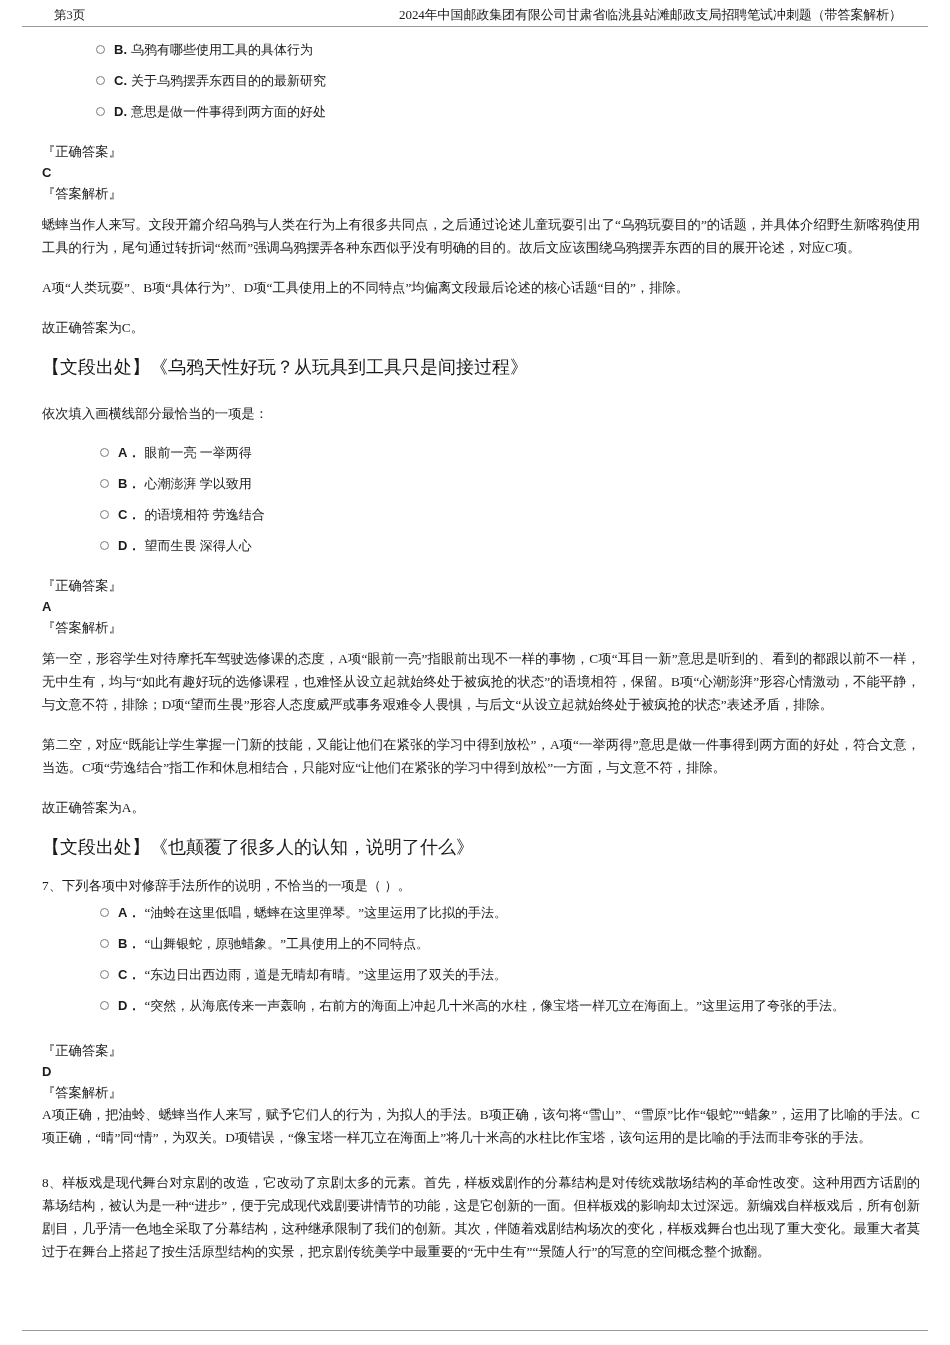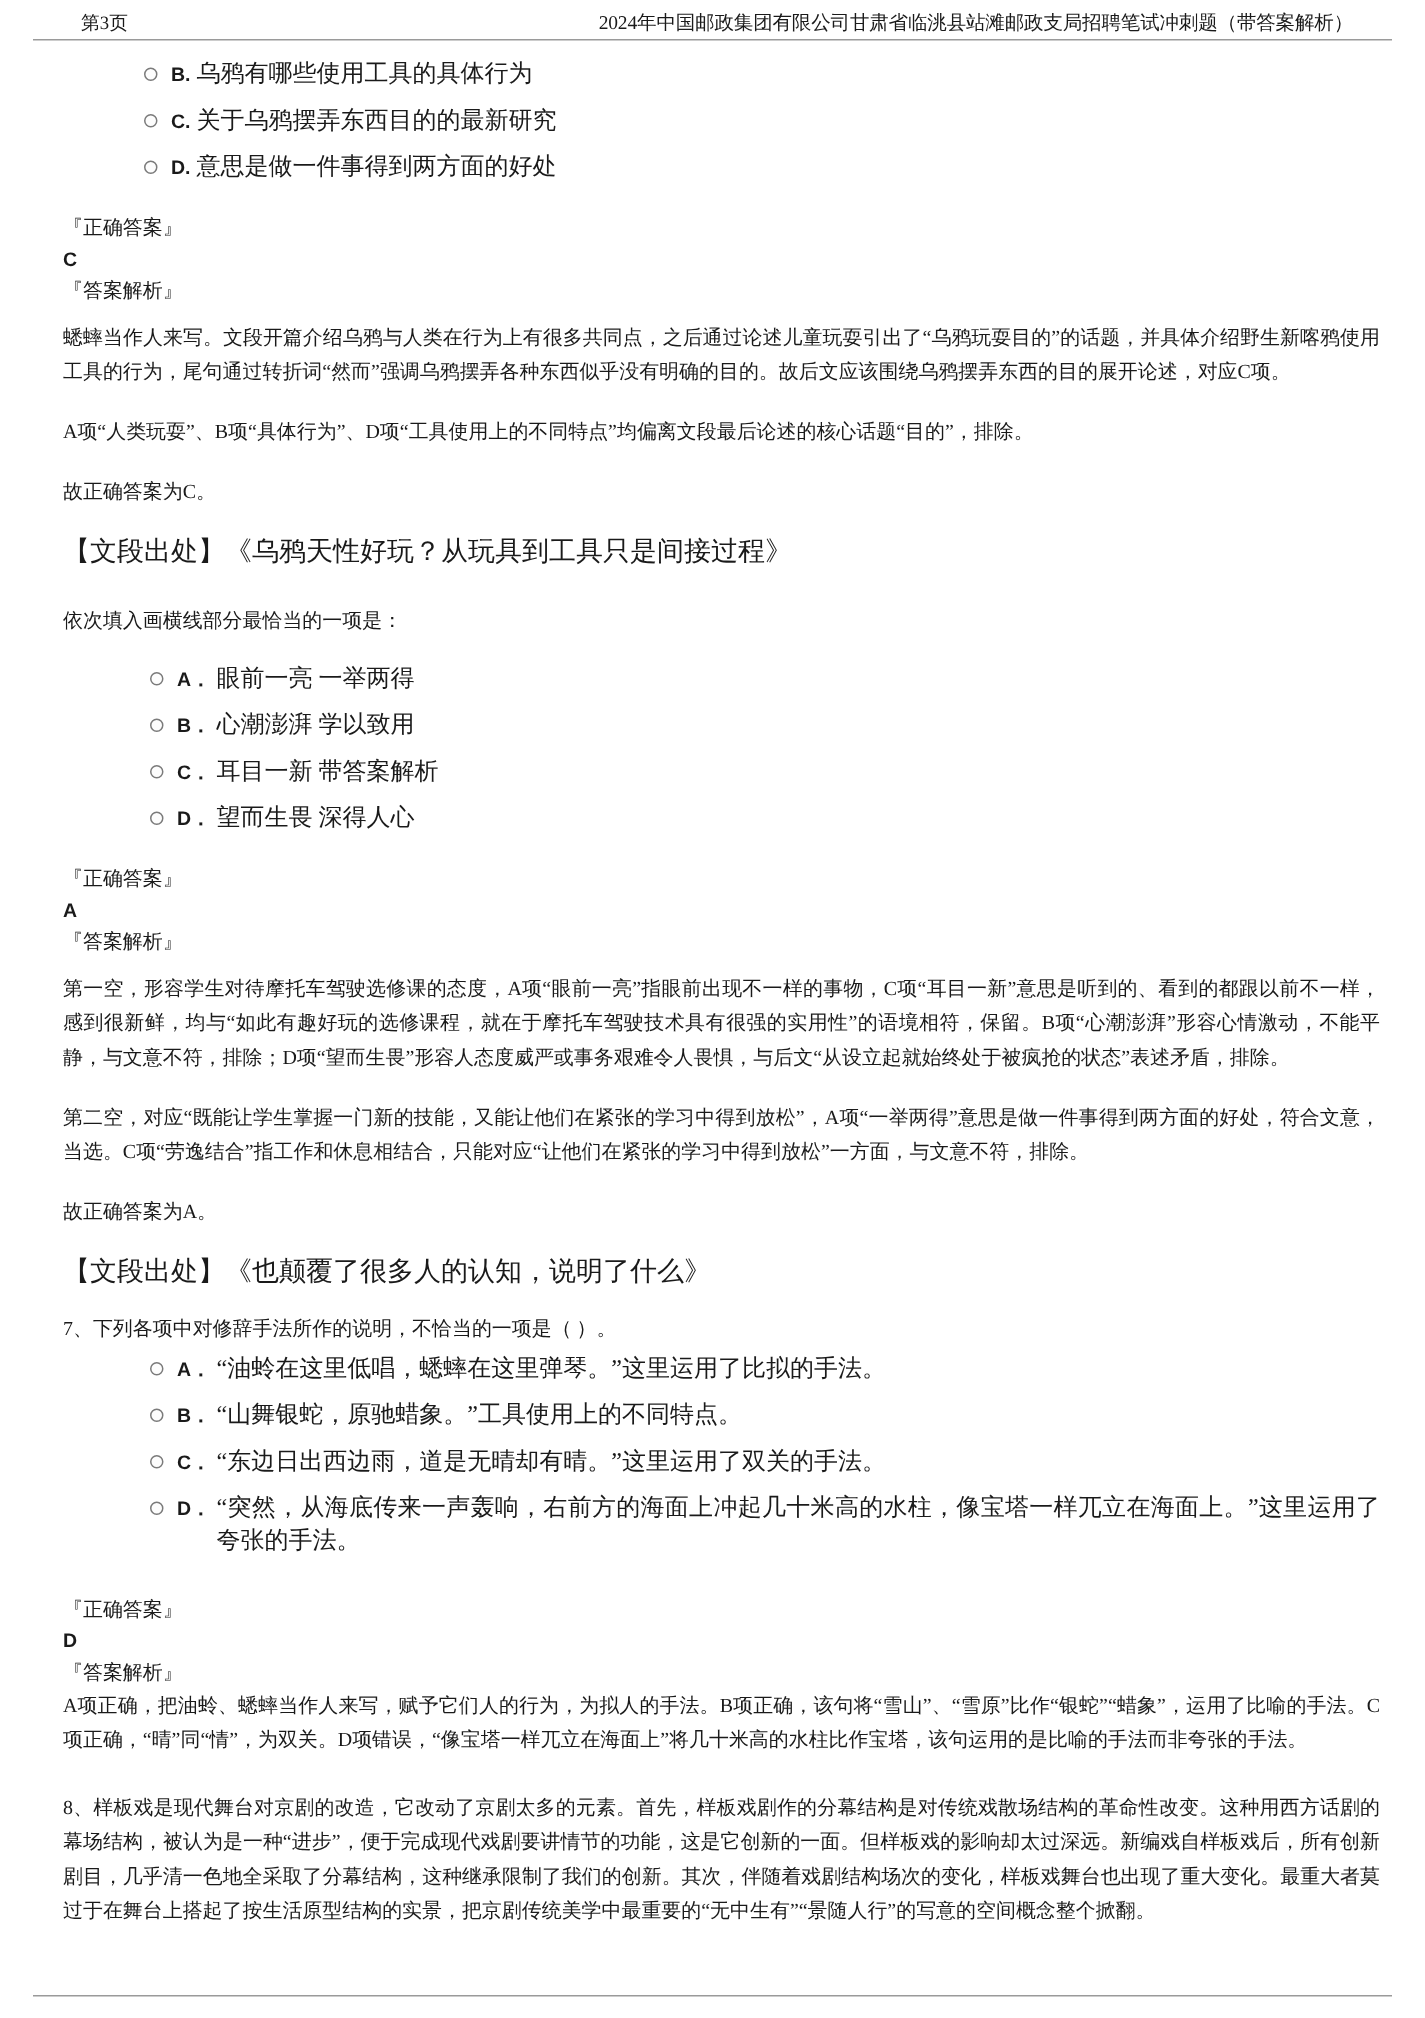--- a/index.html
+++ b/index.html
@@ -117,21 +117,21 @@
   .opt-key {
     flex: 0 0 auto;
     font-family: "Liberation Sans", sans-serif;
     font-size: 13px;
     font-weight: 600;
     margin-right: 4px;
     white-space: nowrap;
   }
   .opt-text {
     flex: 1 1 auto;
-    font-size: 16px;
+    font-size: 13px;
     text-align: justify;
     text-justify: inter-ideograph;
   }
 
   
   .blank {
     display: inline-block;
     width: 92px;
     border-bottom: 1px solid #242424;
     height: 14px;
@@ -218,38 +218,38 @@
         <span class="opt-text">眼前一亮 一举两得</span>
       </li>
       <li class="option deep">
         <span class="radio"></span>
         <span class="opt-key">B．</span>
         <span class="opt-text">心潮澎湃 学以致用</span>
       </li>
       <li class="option deep">
         <span class="radio"></span>
         <span class="opt-key">C．</span>
-        <span class="opt-text">耳目一新 带答案解析</span>
+        <span class="opt-text">的语境相符 劳逸结合</span>
       </li>
       <li class="option deep">
         <span class="radio"></span>
         <span class="opt-key">D．</span>
         <span class="opt-text">望而生畏 深得人心</span>
       </li>
     </ul>
 
     <div class="spacer-sm"></div>
 
     <p class="label-line">『正确答案』</p>
     <p class="answer-letter">A</p>
     <p class="label-line">『答案解析』</p>
 
     <div class="spacer-sm"></div>
 
-    <p class="para">第一空，形容学生对待摩托车驾驶选修课的态度，A项“眼前一亮”指眼前出现不一样的事物，C项“耳目一新”意思是听到的、看到的都跟以前不一样，感到很新鲜，均与“如此有趣好玩的选修课程，就在于摩托车驾驶技术具有很强的实用性”的语境相符，保留。B项“心潮澎湃”形容心情激动，不能平静，与文意不符，排除；D项“望而生畏”形容人态度威严或事务艰难令人畏惧，与后文“从设立起就始终处于被疯抢的状态”表述矛盾，排除。</p>
+    <p class="para">第一空，形容学生对待摩托车驾驶选修课的态度，A项“眼前一亮”指眼前出现不一样的事物，C项“耳目一新”意思是听到的、看到的都跟以前不一样，无中生有，均与“如此有趣好玩的选修课程，也难怪从设立起就始终处于被疯抢的状态”的语境相符，保留。B项“心潮澎湃”形容心情激动，不能平静，与文意不符，排除；D项“望而生畏”形容人态度威严或事务艰难令人畏惧，与后文“从设立起就始终处于被疯抢的状态”表述矛盾，排除。</p>
     <div class="spacer-sm"></div>
     <p class="para">第二空，对应“既能让学生掌握一门新的技能，又能让他们在紧张的学习中得到放松”，A项“一举两得”意思是做一件事得到两方面的好处，符合文意，当选。C项“劳逸结合”指工作和休息相结合，只能对应“让他们在紧张的学习中得到放松”一方面，与文意不符，排除。</p>
     <div class="spacer-sm"></div>
     <p class="para">故正确答案为A。</p>
     <div class="spacer-sm"></div>
     <p class="src-line">【文段出处】《也颠覆了很多人的认知，说明了什么》</p>
 
     <div class="spacer-md"></div>
 
     <p class="q-stem">7、下列各项中对修辞手法所作的说明，不恰当的一项是（      ）。</p>

